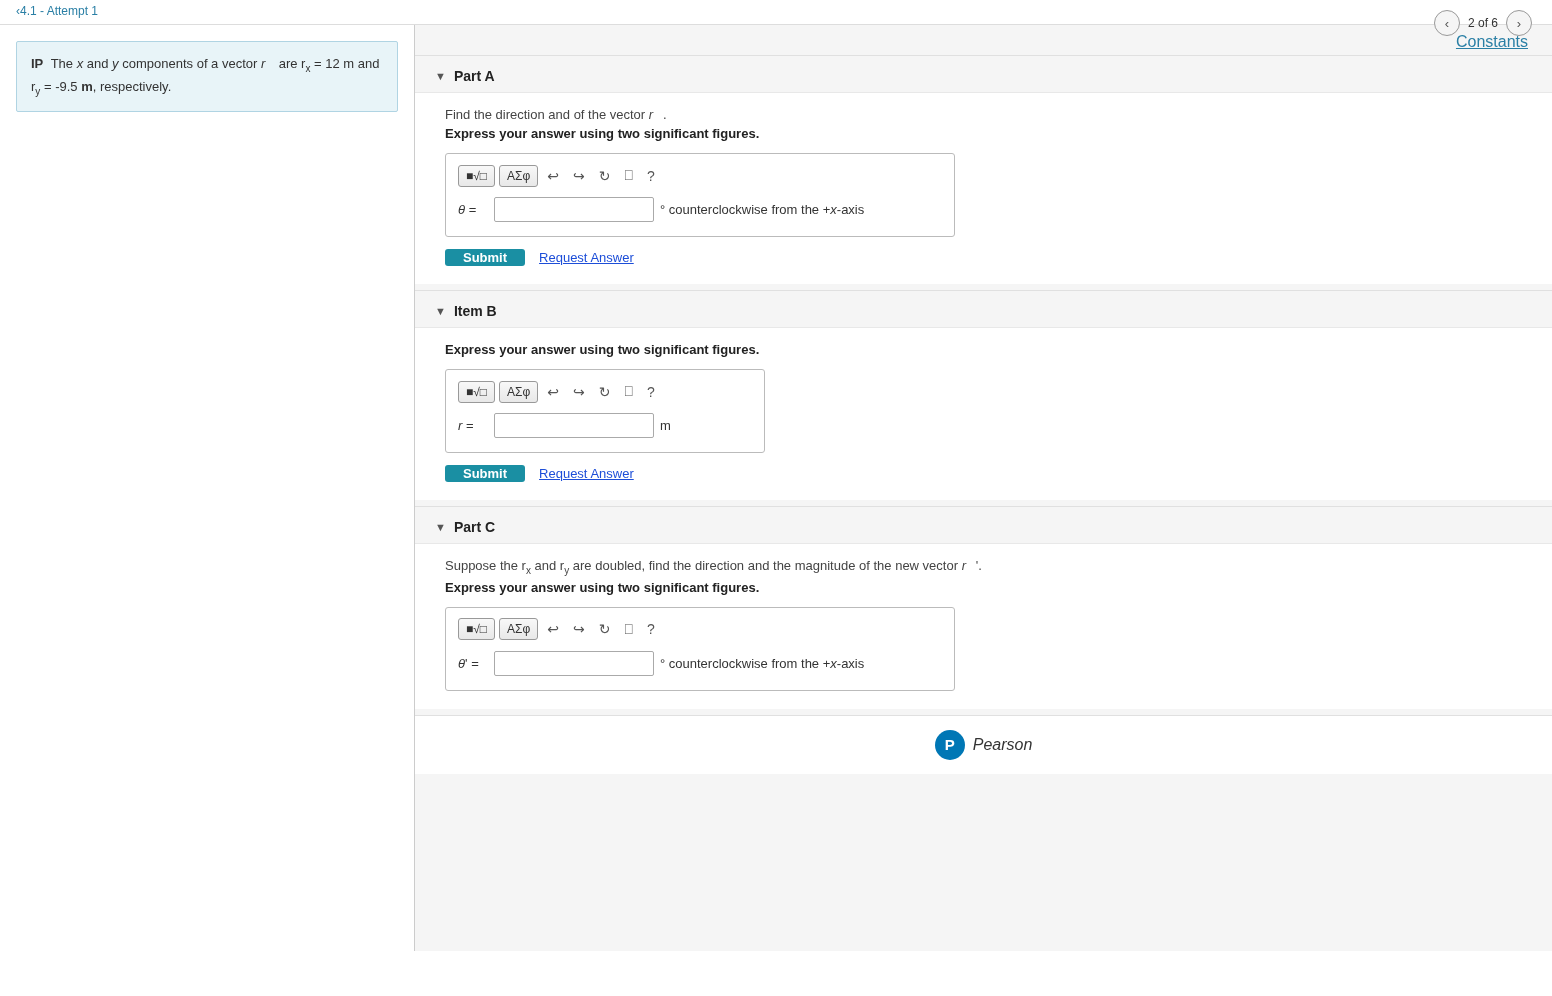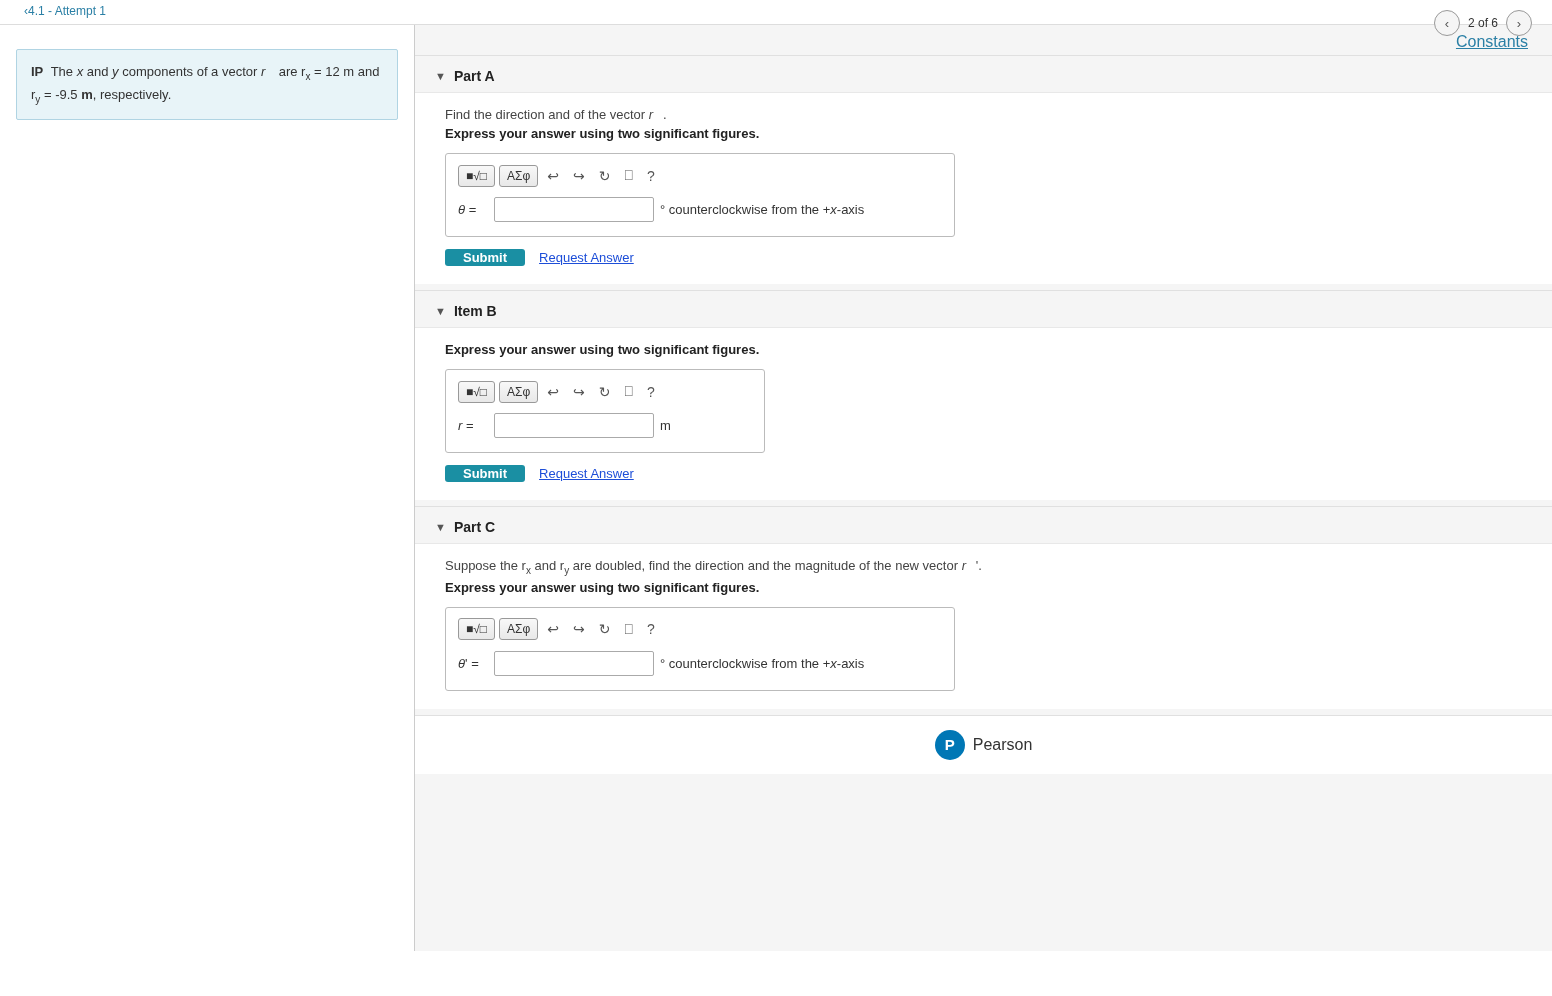--- a/index.html
+++ b/index.html
@@ -1,20 +1,20 @@
 <!DOCTYPE html>
 <html><head>
   <meta charset="utf-8">
   <style>
     * { box-sizing: border-box; margin: 0; padding: 0; }
     body { font-family: Arial, sans-serif; font-size: 13px; color: #333; background: #fff; overflow: hidden; }
 
     .top-bar {
       border-bottom: 1px solid #ddd;
-      padding: 4px 12px 4px 24px;
+      padding: 4px 12px 4px 16px;
       display: flex;
       flex-direction: column;
       background: #fff;
     }
     .attempt-label {
       color: #2a7fa5;
       font-size: 12px;
       margin-bottom: 2px;
     }
     .item-title {
@@ -61,21 +61,20 @@
       padding: 16px;
       background: #fff;
     }
     .problem-box {
       background: #e8f4f8;
       border: 1px solid #b0d4e3;
       padding: 12px 14px;
       font-size: 13px;
       line-height: 1.6;
       border-radius: 2px;
-      margin-top: 8px;
     }
     .problem-box .label-ip {
       font-weight: bold;
       margin-right: 4px;
     }
 
     .constants-link {
       text-align: right;
       padding: 8px 24px 4px;
     }
@@ -226,20 +225,21 @@
       display: inline-flex;
       align-items: center;
       justify-content: center;
       color: #fff;
       font-weight: bold;
       font-size: 15px;
     }
     .pearson-text {
       font-size: 16px;
       color: #333;
+      font-style: italic;
     }
 
     
     .math-italic { font-style: italic; }
     .math-vec { font-style: italic; }
     sub { font-size: 10px; }
 
     .right-scroll-container {
       overflow-y: scroll;
       height: calc(996px - 70px);

